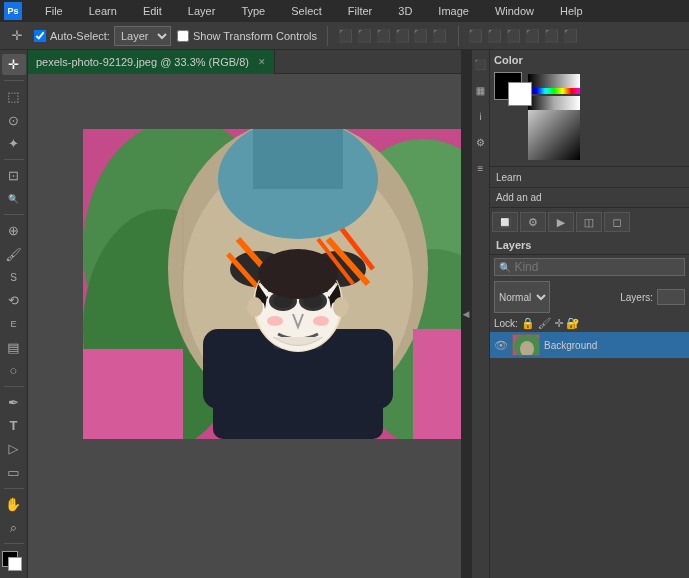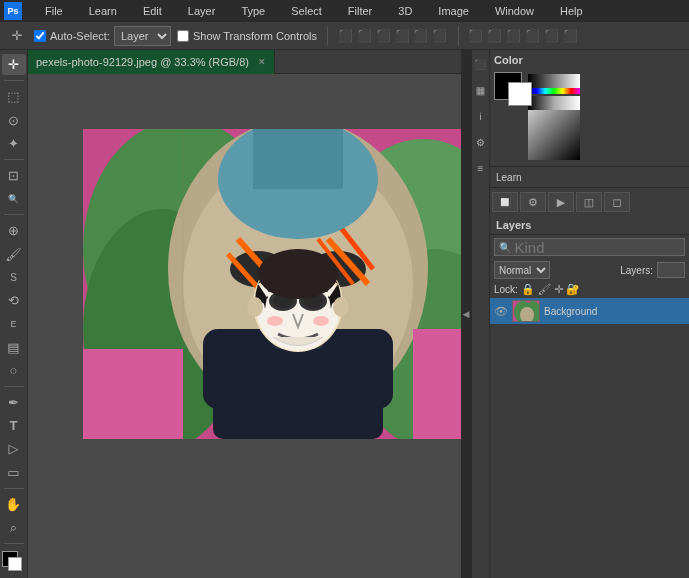--- a/index.html
+++ b/index.html
@@ -270,33 +270,33 @@
       border: 1px solid #666;
       padding: 1px 4px;
       height: 18px;
       margin: 3px 4px;
     }
     .layers-search input {
       background: transparent;
       border: none;
       outline: none;
       color: #ccc;
-      font-size: 15px;
+      font-size: 12px;
       width: 50px;
     }
     .layers-blend {
       display: flex; align-items: center; justify-content: space-between;
       padding: 2px 4px;
     }
     .blend-select {
       background: #4a4a4a;
       border: 1px solid #666;
       color: #ccc;
       font-size: 10px;
-      height: 18px;
+      height: 32px;
     }
     .opacity-row {
       display: flex; align-items: center; gap: 4px;
       font-size: 10px; color: #ccc;
     }
     .lock-row {
       display: flex; align-items: center; gap: 3px;
       padding: 2px 4px;
       font-size: 10px; color: #ccc;
     }
@@ -528,20 +528,23 @@
             <div style="width:52px;height:14px;background:linear-gradient(to right,#000,#aaa,#fff);margin-top:2px;"></div>
             <div style="width:52px;height:50px;background:linear-gradient(135deg,#ccc 0%,#666 50%,#000 100%);"></div>
           </div>
         </div>
       </div>
 
       <div id="learn-section">
         <span class="learn-title">Learn</span>
       </div>
 
+      <div id="add-section">
+        <span>Add an ad</span>
+      </div>
 
       <div id="action-icons-row">
         <div class="action-icon">🔲</div>
         <div class="action-icon">⚙</div>
         <div class="action-icon">▶</div>
         <div class="action-icon">◫</div>
         <div class="action-icon">◻</div>
       </div>
 
       <div id="layers-panel">

